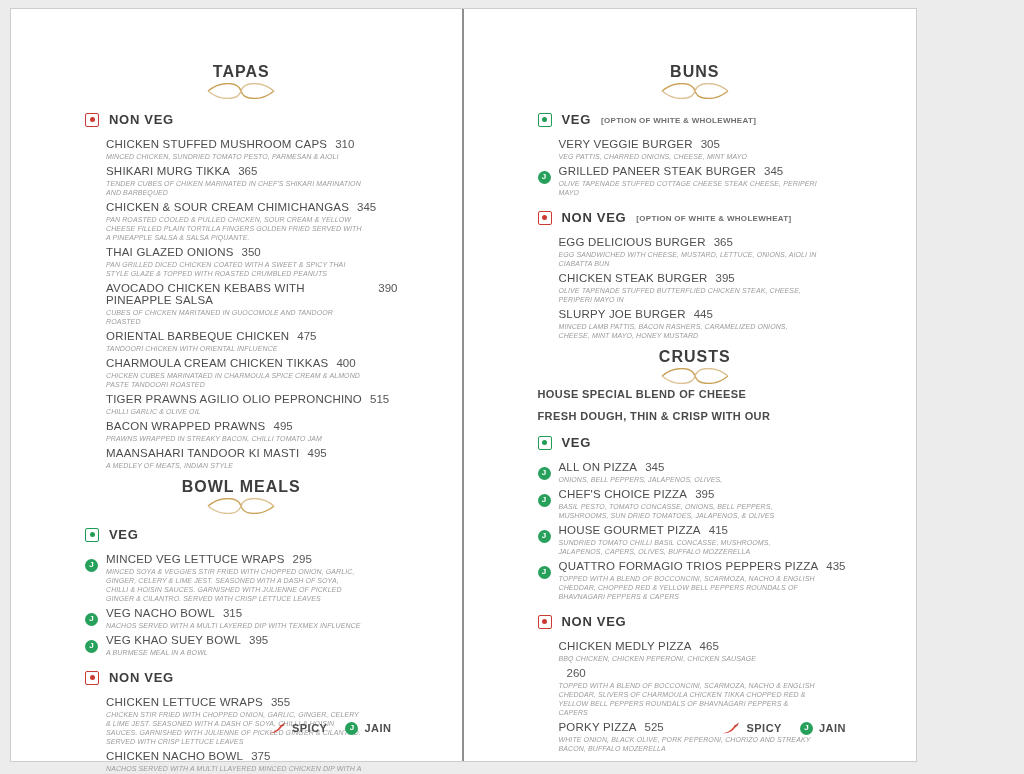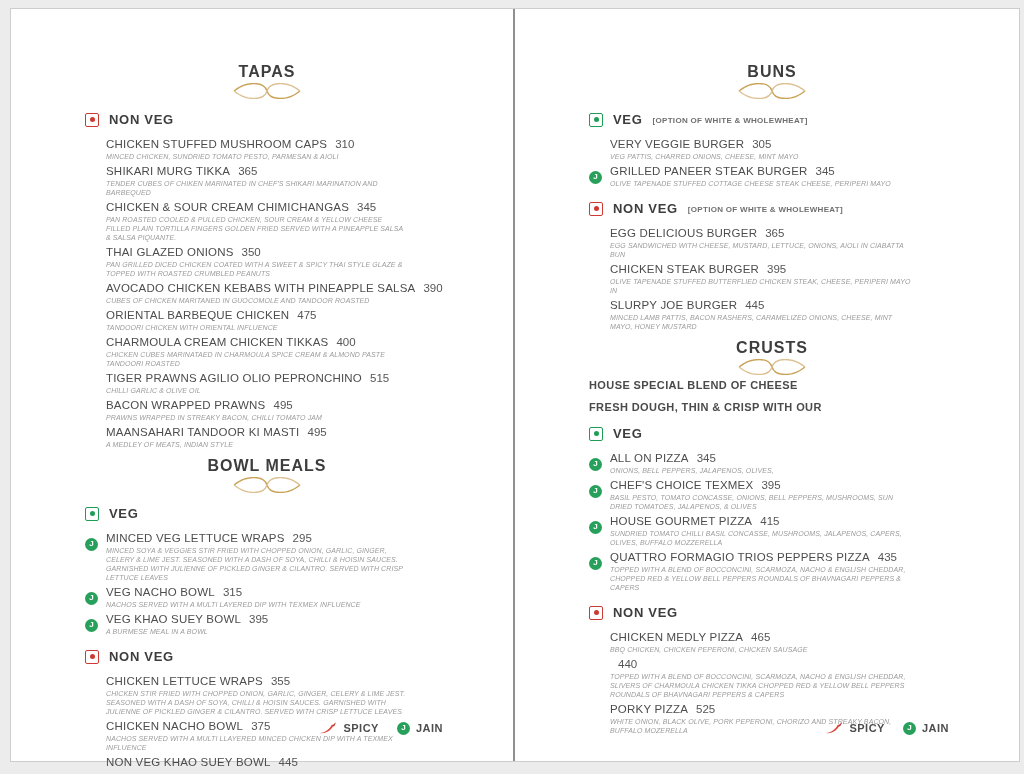--- a/index.html
+++ b/index.html
@@ -3,21 +3,21 @@
 <meta charset="utf-8">
 <style>
   html,body{margin:0;padding:0;}
   body{
     width:1024px;height:774px;position:relative;
     background:#ececec;
     font-family:"Liberation Sans", sans-serif;
     -webkit-font-smoothing:antialiased;
   }
   .sheet{
-    position:absolute;left:10px;top:8px;width:1010px;height:754px;
+    position:absolute;left:10px;top:8px;width:907px;height:754px;
     background:#ffffff;border:1px solid #cdcdcd;box-sizing:border-box;
     display:flex;
   }
   .page{
     width:50%;position:relative;box-sizing:border-box;
     padding:54px 64px 0 74px;
   }
   .page-left{border-right:2px solid #8f8f8f;}
   .section{margin-top:0;}
   .section + .section{margin-top:8px;}
@@ -383,21 +383,21 @@
                 <span class="name">ALL ON PIZZA</span>
                 <span class="price">345</span>
               </span>
               <span class="desc">ONIONS, BELL PEPPERS, JALAPENOS, OLIVES,</span>
             </span>
           </div>
           <div class="item">
             <span class="gutter"><span class="jain-badge">J</span></span>
             <span class="body">
               <span class="head">
-                <span class="name">CHEF'S CHOICE TEXMEX</span>
+                <span class="name">CHEF'S CHOICE PIZZA</span>
                 <span class="price">395</span>
               </span>
               <span class="desc">BASIL PESTO, TOMATO CONCASSE, ONIONS, BELL PEPPERS, MUSHROOMS, SUN DRIED TOMATOES, JALAPENOS, &amp; OLIVES</span>
             </span>
           </div>
           <div class="item">
             <span class="gutter"><span class="jain-badge">J</span></span>
             <span class="body">
               <span class="head">
                 <span class="name">HOUSE GOURMET PIZZA</span>
@@ -429,21 +429,21 @@
                 <span class="name">CHICKEN MEDLY PIZZA</span>
                 <span class="price">465</span>
               </span>
               <span class="desc">BBQ CHICKEN, CHICKEN PEPERONI, CHICKEN SAUSAGE</span>
             </span>
           </div>
           <div class="item">
             <span class="gutter"></span>
             <span class="body">
               <span class="head">
-                <span class="price">440</span>
+                <span class="price">260</span>
               </span>
               <span class="desc">TOPPED WITH A BLEND OF BOCCONCINI, SCARMOZA, NACHO &amp; ENGLISH CHEDDAR, SLIVERS OF CHARMOULA CHICKEN TIKKA  CHOPPED RED &amp; YELLOW BELL PEPPERS ROUNDALS OF BHAVNAGARI PEPPERS &amp; CAPERS</span>
             </span>
           </div>
           <div class="item">
             <span class="gutter"></span>
             <span class="body">
               <span class="head">
                 <span class="name">PORKY PIZZA</span>
                 <span class="price">525</span>

